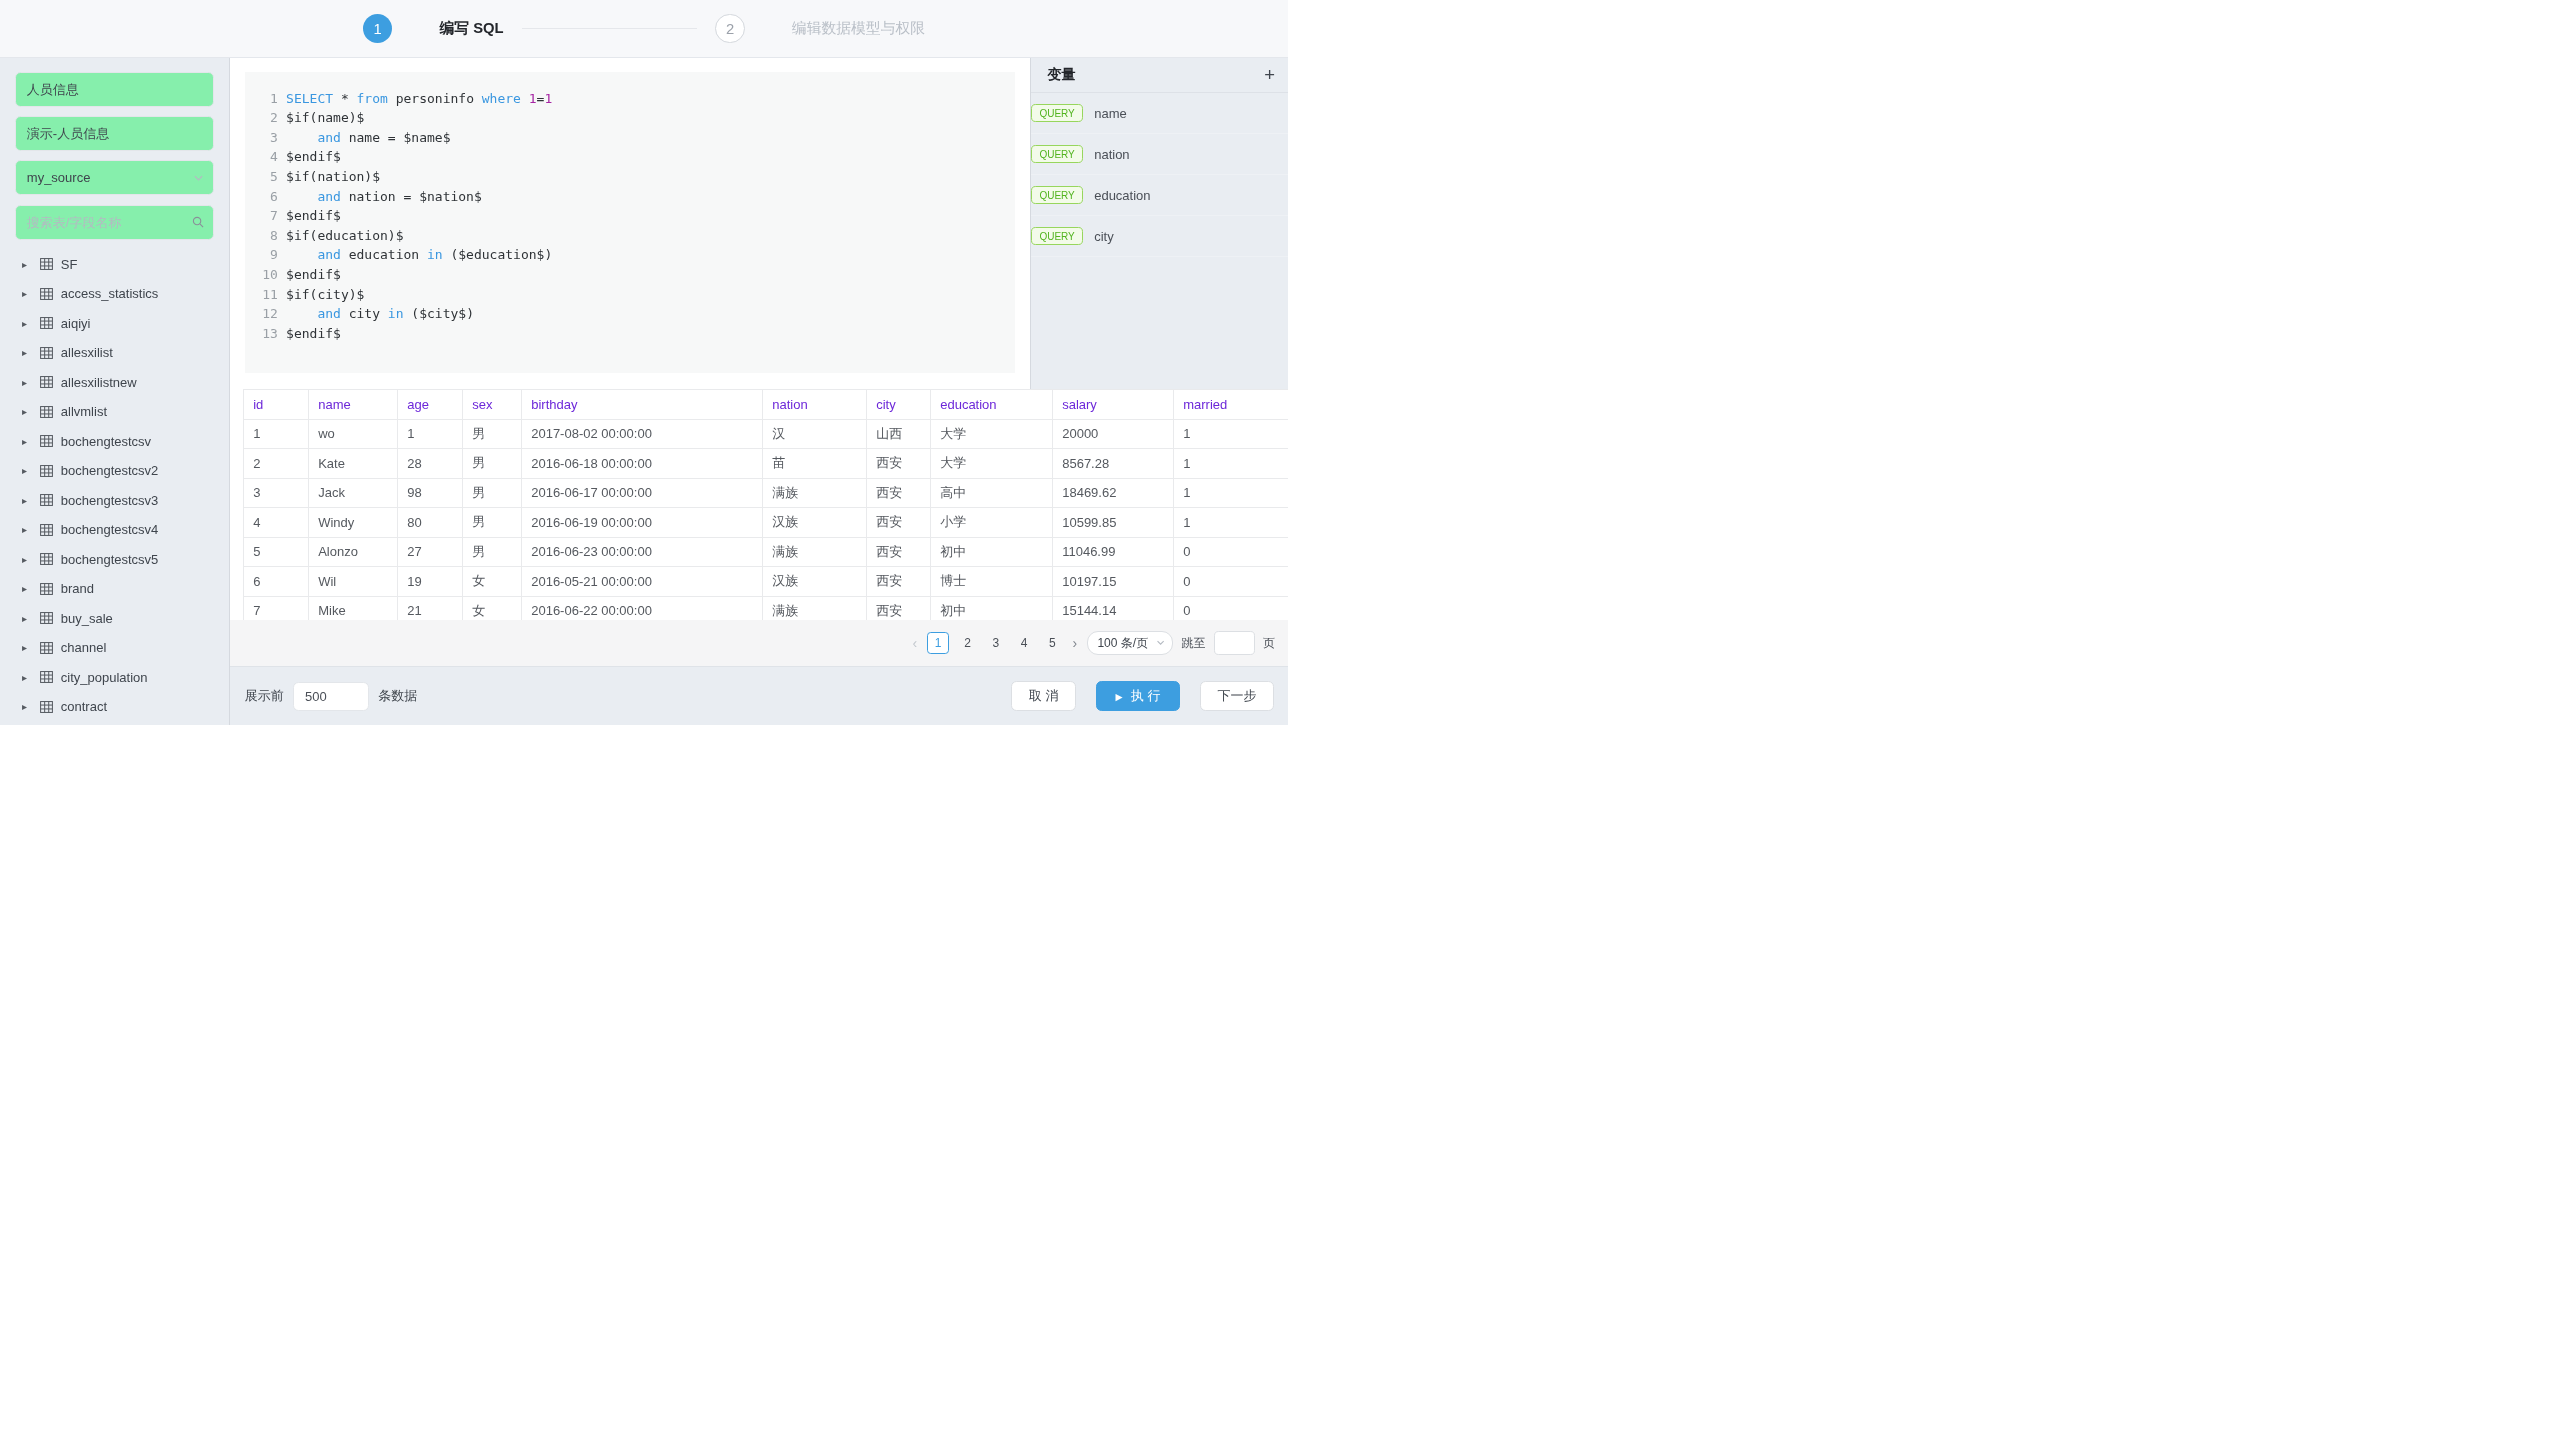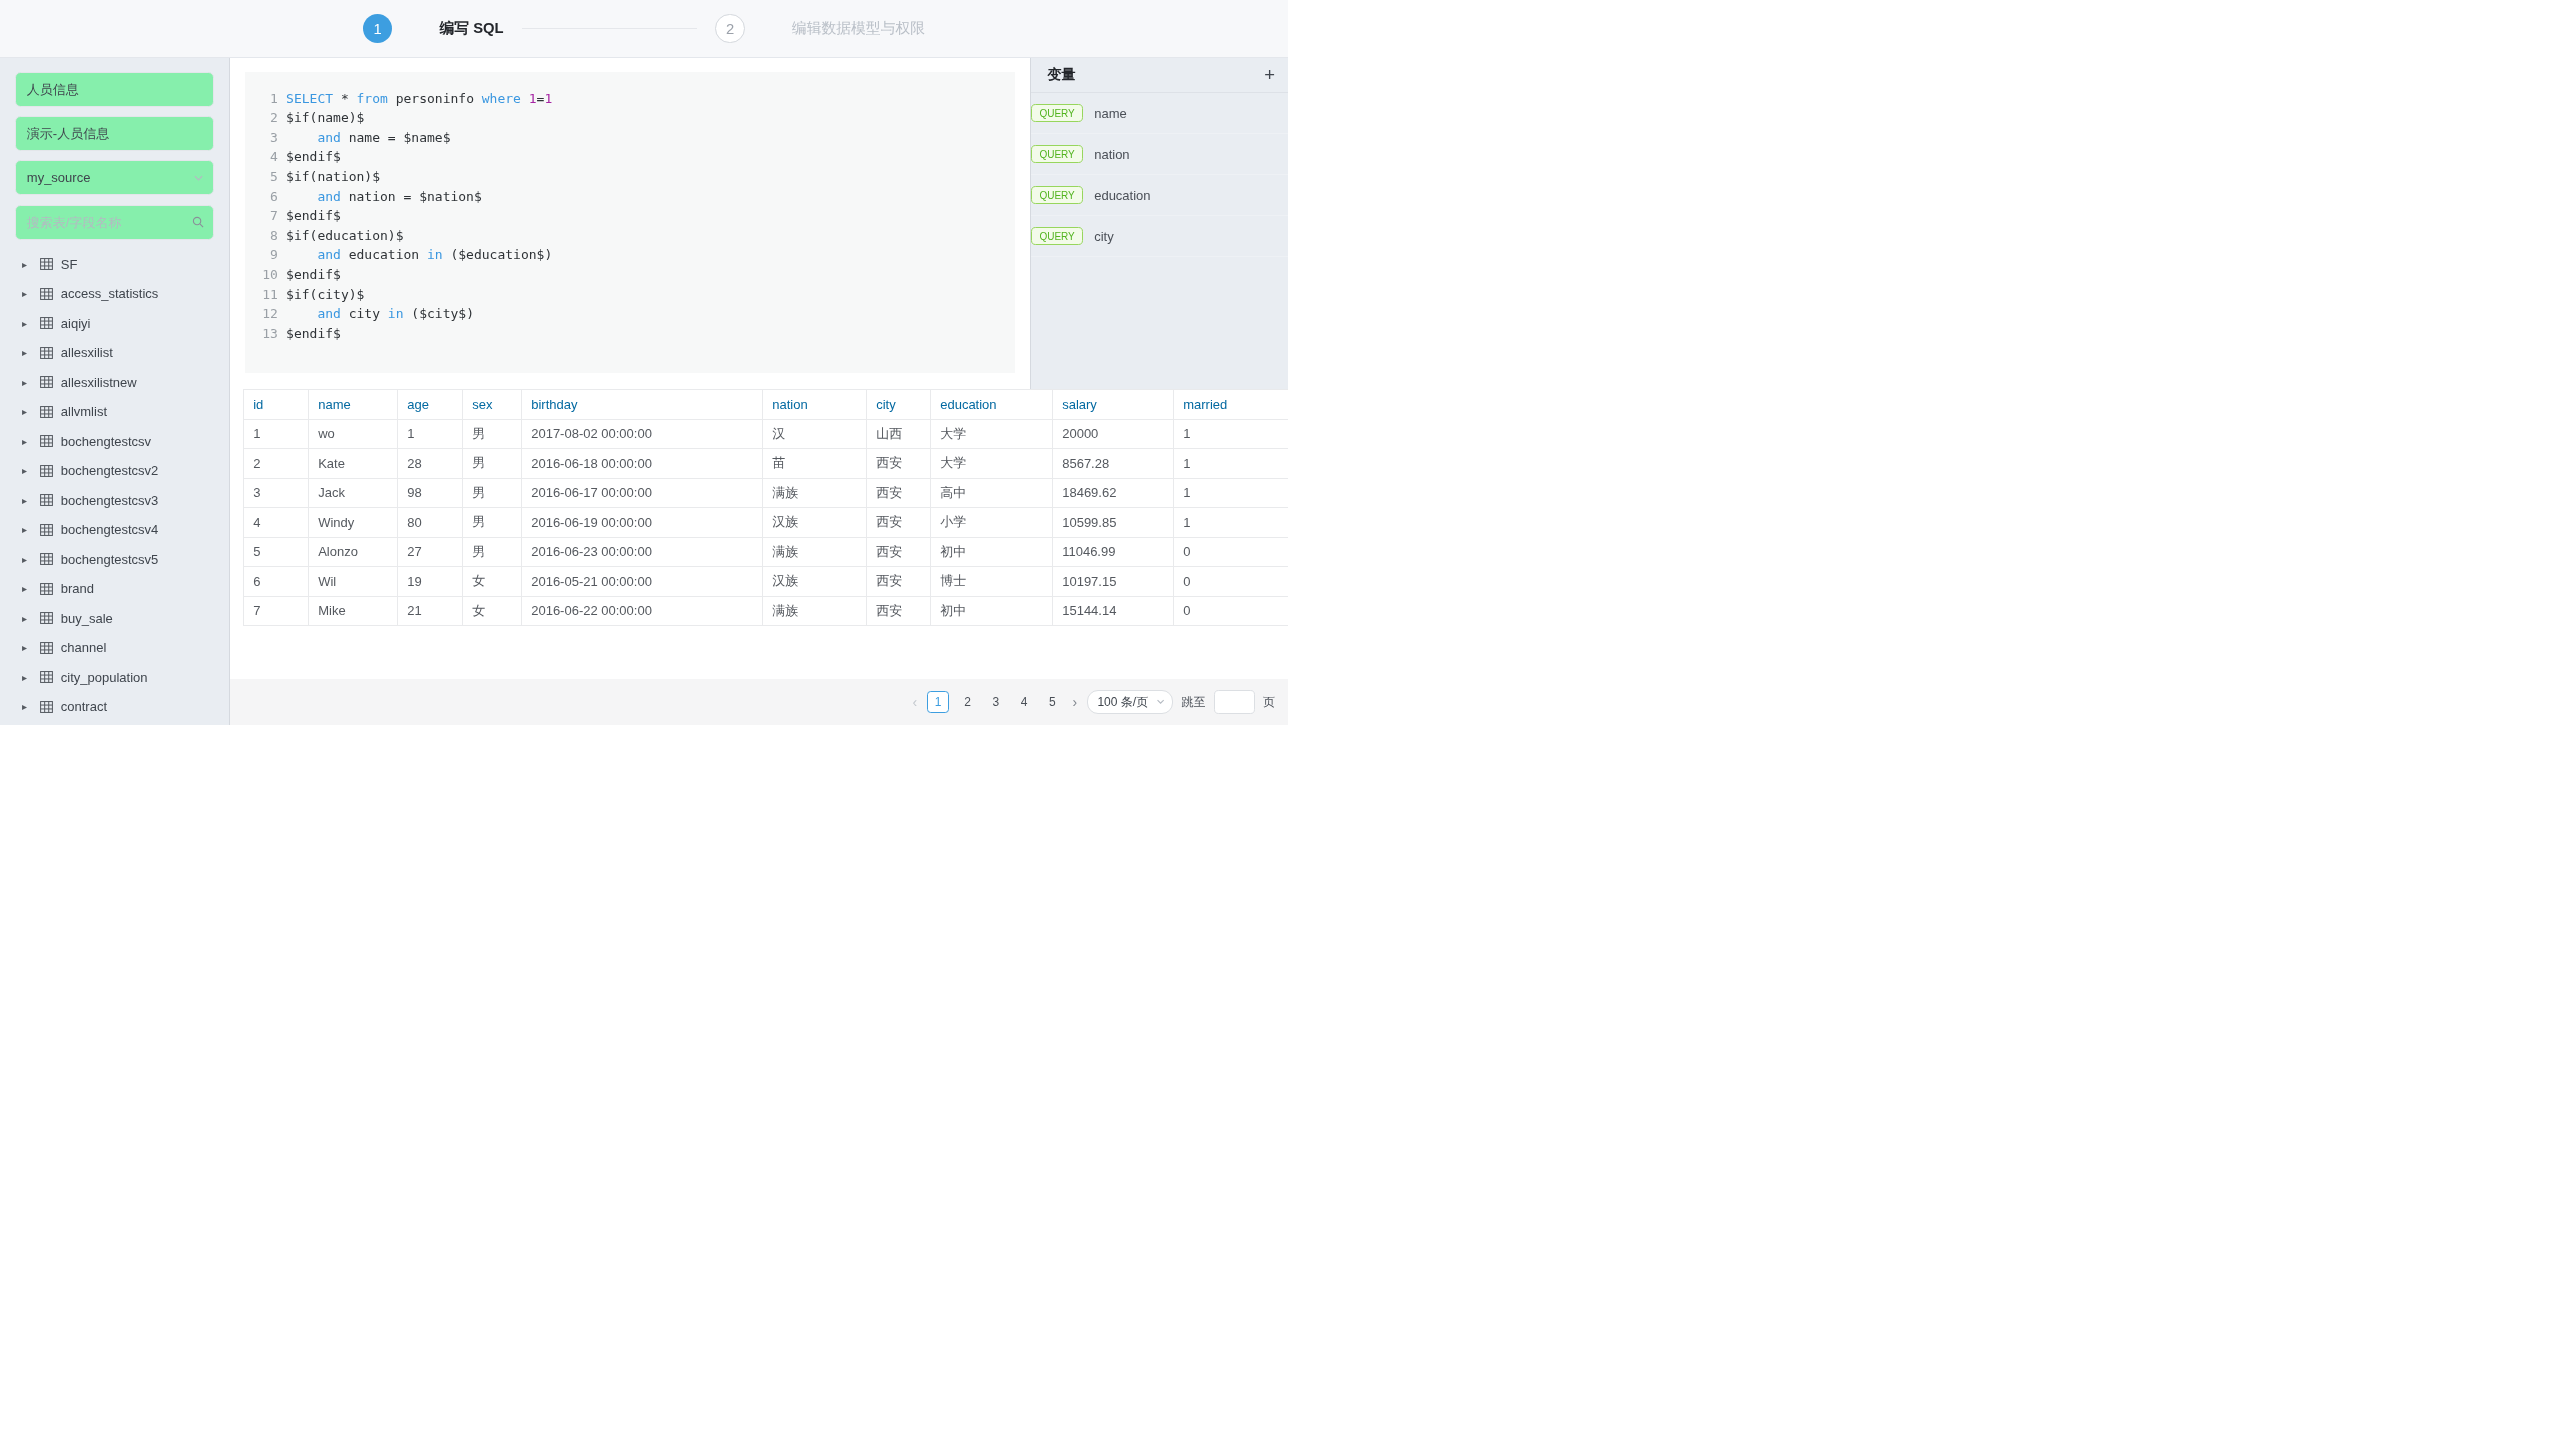--- a/index.html
+++ b/index.html
@@ -60,21 +60,21 @@
   .var-row { height:41px; display:flex; align-items:center; padding-left:0; border-bottom:0.9px solid #eef1f5; }
   .var-tag { border:0.9px solid #97d65c; background:#f3fbe9; color:#52b41f; font-size:10px; border-radius:4.6px;
              padding:2.8px 7.4px; margin-right:11px; }
   .var-name { font-size:13px; color:#4a4f57; }
 
   
   .table-section { flex:1; min-height:0; overflow:hidden; background:#fff; padding-left:13px; }
   table.results { border-collapse:collapse; table-layout:fixed; width:1045px; }
   table.results th, table.results td { height:29.5px; border:0.9px solid #e9eaec; padding:0 0 0 9.2px; text-align:left;
              font-size:13px; overflow:hidden; white-space:nowrap; }
-  table.results th { color:#0369a1; font-weight:500; background:#fff; }
+  table.results th { color:#6d28d9; font-weight:500; background:#fff; }
   table.results td { color:#55595f; }
   table.results tr > *:last-child { border-right:none; }
 
   
   .pager-band { height:46px; flex:0 0 46px; background:#f5f5f6; display:flex; align-items:center;
                 justify-content:flex-end; padding-right:13px; gap:8.3px; font-size:12px; color:#4a4f57; }
   .pg-arrow { font-size:14px; cursor:pointer; padding:0 1.8px; }
   .pg-prev { color:#c3c8ce; }
   .pg-next { color:#80868e; }
   .pg-num { min-width:20px; height:22px; display:flex; align-items:center; justify-content:center; cursor:pointer; }
@@ -527,16 +527,31 @@
           <span>100 条/页</span>
           <svg class="icon" width="9.2" height="9.2" viewBox="0 0 12 12">
             <path d="M2 4 L6 8 L10 4" fill="none" stroke="#b4bac2" stroke-width="1.4"></path>
           </svg>
         </span>
         <span>跳至</span>
         <input class="pg-jump-input" value="" style="">
         <span>页</span>
       </div>
 
+      <div class="footer-bar">
+        <div class="foot-left">
+          <span>展示前</span>
+          <input class="limit-input" value="500" style="">
+          <span>条数据</span>
+        </div>
+        <div class="foot-right">
+          <button class="btn">取 消</button>
+          <button class="btn btn-run">
+            <span class="play">▶</span>
+            <span>执 行</span>
+          </button>
+          <button class="btn">下一步</button>
+        </div>
+      </div>
     </div>
   </div>
 </div>
 
 
 </body></html>

